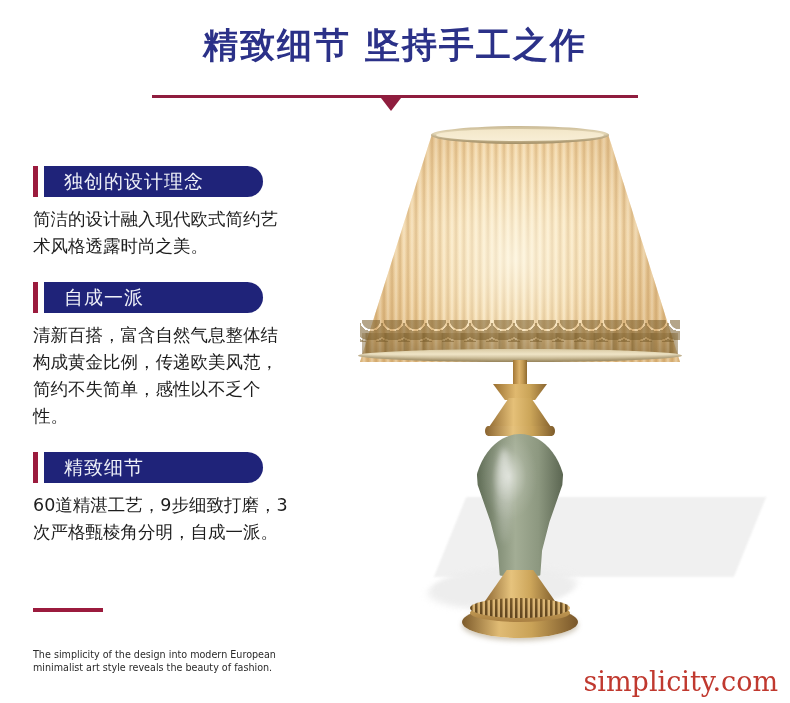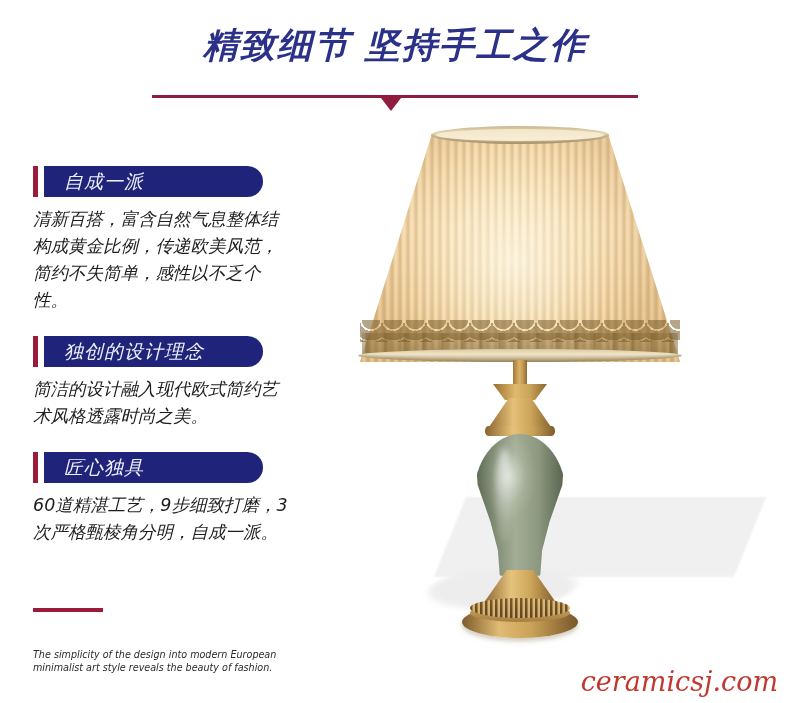--- a/index.html
+++ b/index.html
@@ -9,21 +9,20 @@
   }
   body {
     font-family: "DejaVu Sans", "Liberation Sans", sans-serif;
   }
   #page {
     position: relative;
     width: 790px;
     height: 703px;
     background: #ffffff;
     overflow: hidden;
-    font-style: italic;
   }
 
   
   .page-title {
     position: absolute;
     left: 0;
     top: 22px;
     width: 790px;
     text-align: center;
     font-size: 35px;
@@ -378,49 +377,49 @@
 
   <div class="header-rule"></div>
   <div class="header-arrow"></div>
 
   <div class="features">
 
     <div class="feature-block">
       <div class="badge">
         <div class="badge-bar"></div>
         <div class="badge-pill"></div>
+        <div class="badge-text">独创的设计理念</div>
+      </div>
+      <div class="feature-body">简洁的设计融入现代欧式简约艺术风格透露时尚之美。</div>
+    </div>
+
+    <div class="feature-block">
+      <div class="badge">
+        <div class="badge-bar"></div>
+        <div class="badge-pill"></div>
         <div class="badge-text">自成一派</div>
       </div>
       <div class="feature-body">清新百搭，富含自然气息整体结构成黄金比例，传递欧美风范，简约不失简单，感性以不乏个性。</div>
     </div>
 
     <div class="feature-block">
       <div class="badge">
         <div class="badge-bar"></div>
         <div class="badge-pill"></div>
-        <div class="badge-text">独创的设计理念</div>
-      </div>
-      <div class="feature-body">简洁的设计融入现代欧式简约艺术风格透露时尚之美。</div>
-    </div>
-
-    <div class="feature-block">
-      <div class="badge">
-        <div class="badge-bar"></div>
-        <div class="badge-pill"></div>
-        <div class="badge-text">匠心独具</div>
+        <div class="badge-text">精致细节</div>
       </div>
       <div class="feature-body">60道精湛工艺，9步细致打磨，3次严格甄棱角分明，自成一派。</div>
     </div>
 
   </div>
 
   <div class="footer-rule"></div>
   <div class="footer-en">The simplicity of the design into modern European minimalist art style reveals the beauty of fashion.</div>
 
-  <div class="watermark">ceramicsj.com</div>
+  <div class="watermark">simplicity.com</div>
 
   <div class="lamp">
     <div class="lamp-shadow"></div>
     <div class="lamp-shadow2"></div>
 
     <div class="shade">
       <div class="shade-body"></div>
       <div class="shade-gloss"></div>
       <div class="shade-lace"></div>
       <div class="shade-lace-scallops"></div>

